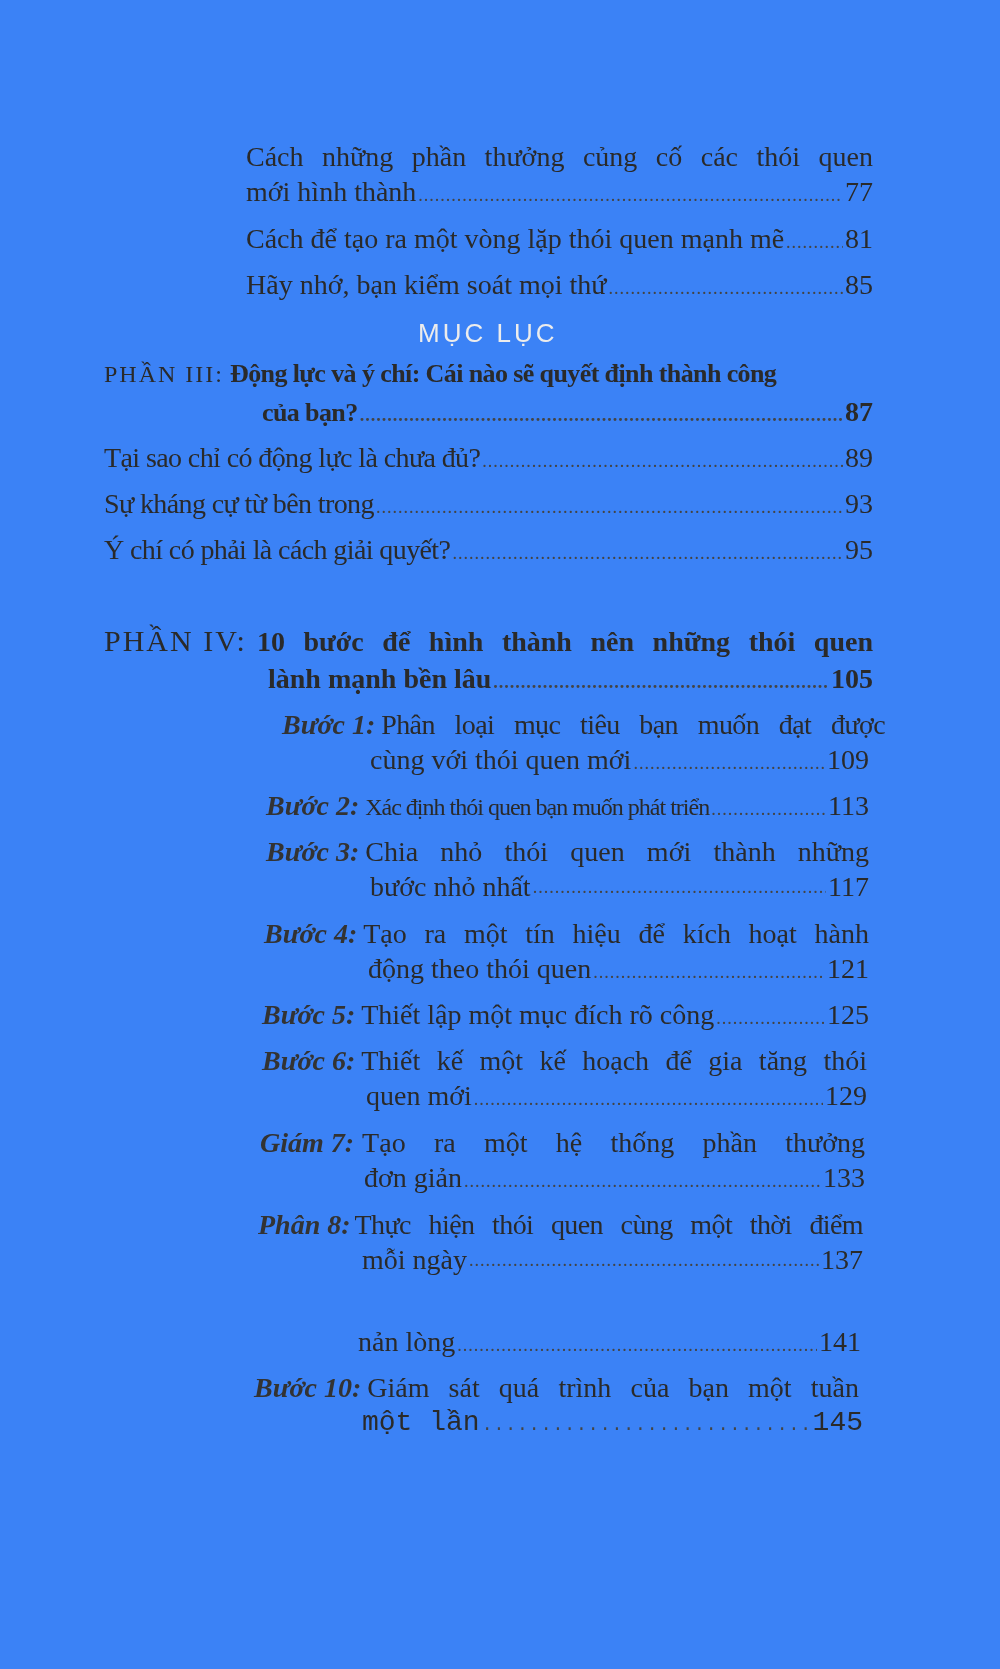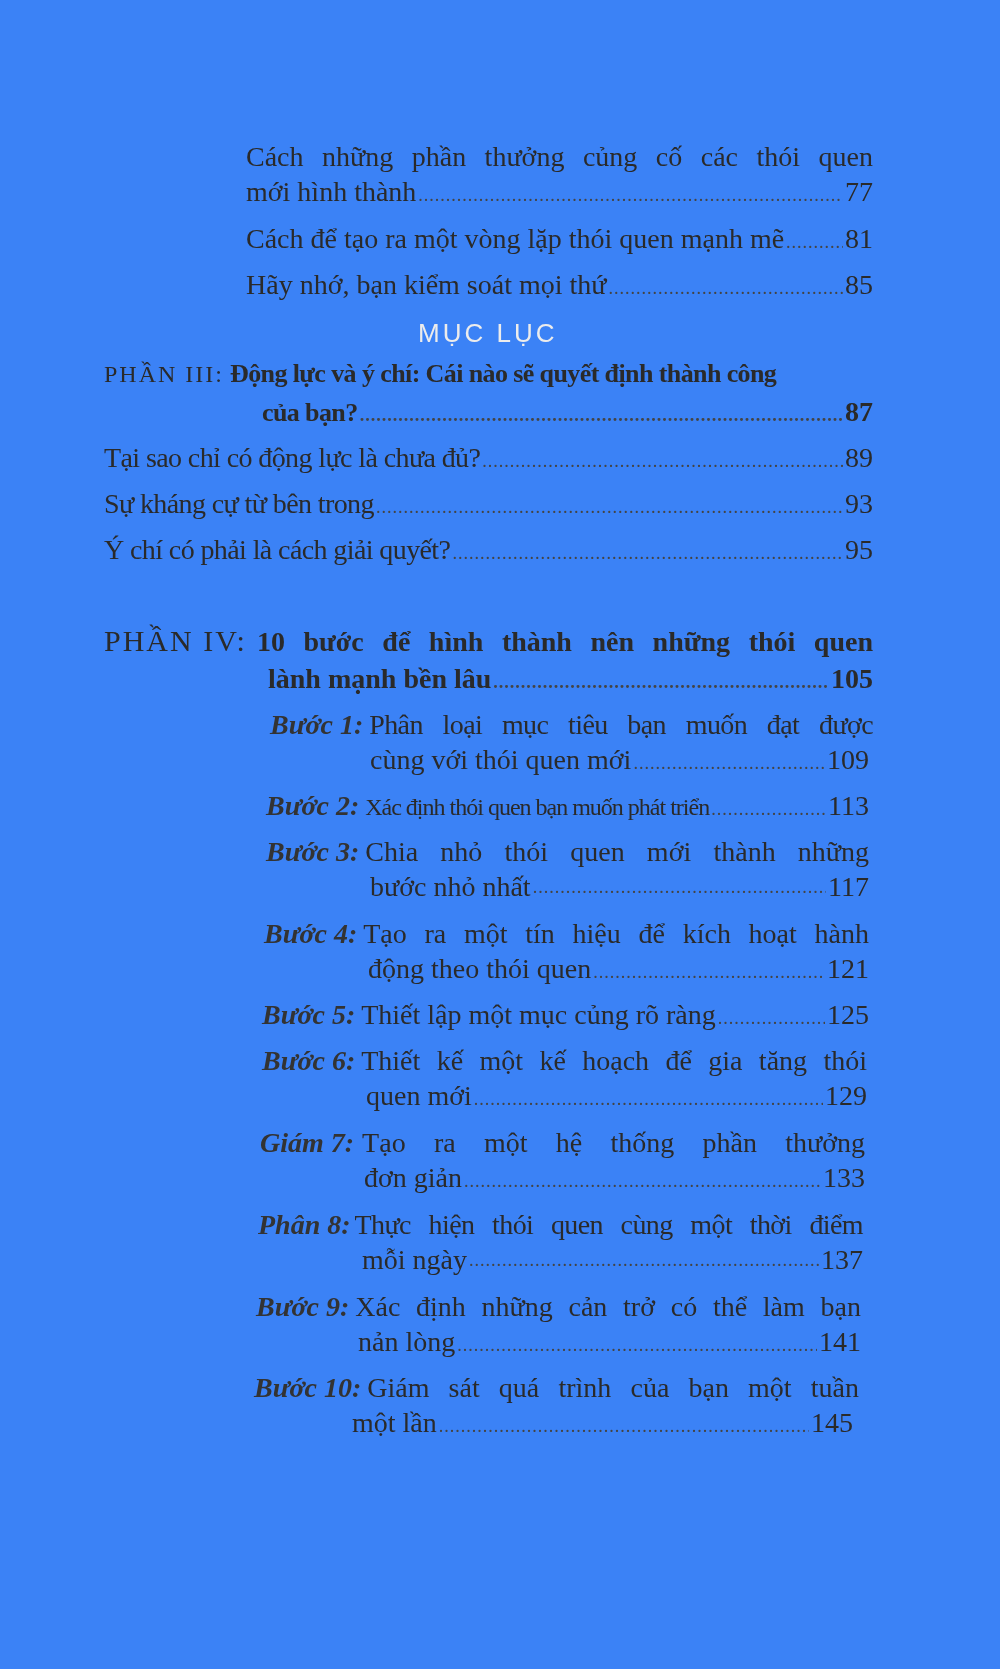--- a/index.html
+++ b/index.html
@@ -118,21 +118,21 @@
   <div class="line" style="left:104px; top:624px; width:769px;">
     <span class="part-label" style="font-size:30px;">PHẦN IV:</span>
     <span class="text bold just" style="margin-left:10px; flex:1 1 auto; font-size:28px;">10 bước để hình thành nên những thói quen</span>
   </div>
   <div class="line bold" style="left:268px; top:662px; width:605px;">
     <span class="text">lành mạnh bền lâu</span>
     <span class="leader"></span>
     <span class="page-num">105</span>
   </div>
 
-  <div class="line" style="left:270px; top:708px; width:603px;">
+  <div class="line" style="left:282px; top:708px; width:603px;">
     <span class="step-label">Bước 1:</span>
     <span class="text just condensed" style="margin-left:6px; flex:1 1 auto;">Phân loại mục tiêu bạn muốn đạt được</span>
   </div>
   <div class="line" style="left:370px; top:743px; width:499px;">
     <span class="text">cùng với thói quen mới</span>
     <span class="leader"></span>
     <span class="page-num">109</span>
   </div>
 
   <div class="line" style="left:266px; top:789px; width:603px;">
@@ -157,21 +157,21 @@
     <span class="text just" style="margin-left:6px; flex:1 1 auto;">Tạo ra một tín hiệu để kích hoạt hành</span>
   </div>
   <div class="line" style="left:368px; top:952px; width:501px;">
     <span class="text">động theo thói quen</span>
     <span class="leader"></span>
     <span class="page-num">121</span>
   </div>
 
   <div class="line" style="left:262px; top:998px; width:607px;">
     <span class="step-label">Bước 5:</span>
-    <span class="text" style="margin-left:6px;">Thiết lập một mục củng rõ ràng</span>
+    <span class="text" style="margin-left:6px;">Thiết lập một mục đích rõ công</span>
     <span class="leader"></span>
     <span class="page-num">125</span>
   </div>
 
   <div class="line" style="left:262px; top:1044px; width:605px;">
     <span class="step-label">Bước 6:</span>
     <span class="text just" style="margin-left:6px; flex:1 1 auto;">Thiết kế một kế hoạch để gia tăng thói</span>
   </div>
   <div class="line" style="left:366px; top:1079px; width:501px;">
     <span class="text">quen mới</span>
@@ -192,33 +192,29 @@
   <div class="line" style="left:258px; top:1208px; width:605px;">
     <span class="step-label">Phân 8:</span>
     <span class="text just condensed" style="margin-left:4px; flex:1 1 auto;">Thực hiện thói quen cùng một thời điểm</span>
   </div>
   <div class="line" style="left:362px; top:1243px; width:501px;align-items:center;">
     <span class="text">mỗi ngày</span>
     <span class="leader"></span>
     <span class="page-num">137</span>
   </div>
 
-  <div class="line" style="left:256px; top:1290px; width:605px;">
-    <span class="step-label">Bước 9:</span>
-    <span class="text just" style="margin-left:6px; flex:1 1 auto;">Xác định những cản trở có thể làm bạn</span>
-  </div>
   <div class="line" style="left:358px; top:1325px; width:503px;">
     <span class="text">nản lòng</span>
     <span class="leader"></span>
     <span class="page-num">141</span>
   </div>
 
   <div class="line" style="left:254px; top:1371px; width:605px;">
     <span class="step-label">Bước 10:</span>
     <span class="text just" style="margin-left:6px; flex:1 1 auto;">Giám sát quá trình của bạn một tuần</span>
   </div>
-  <div class="line" style="left:352px; top:1406px; width:501px;">
+  <div class="line" style="left:362px; top:1406px; width:501px;font-family:Liberation Mono, monospace;">
     <span class="text">một lần</span>
     <span class="leader"></span>
     <span class="page-num">145</span>
   </div>
 
 </div>
 
 </body></html>

